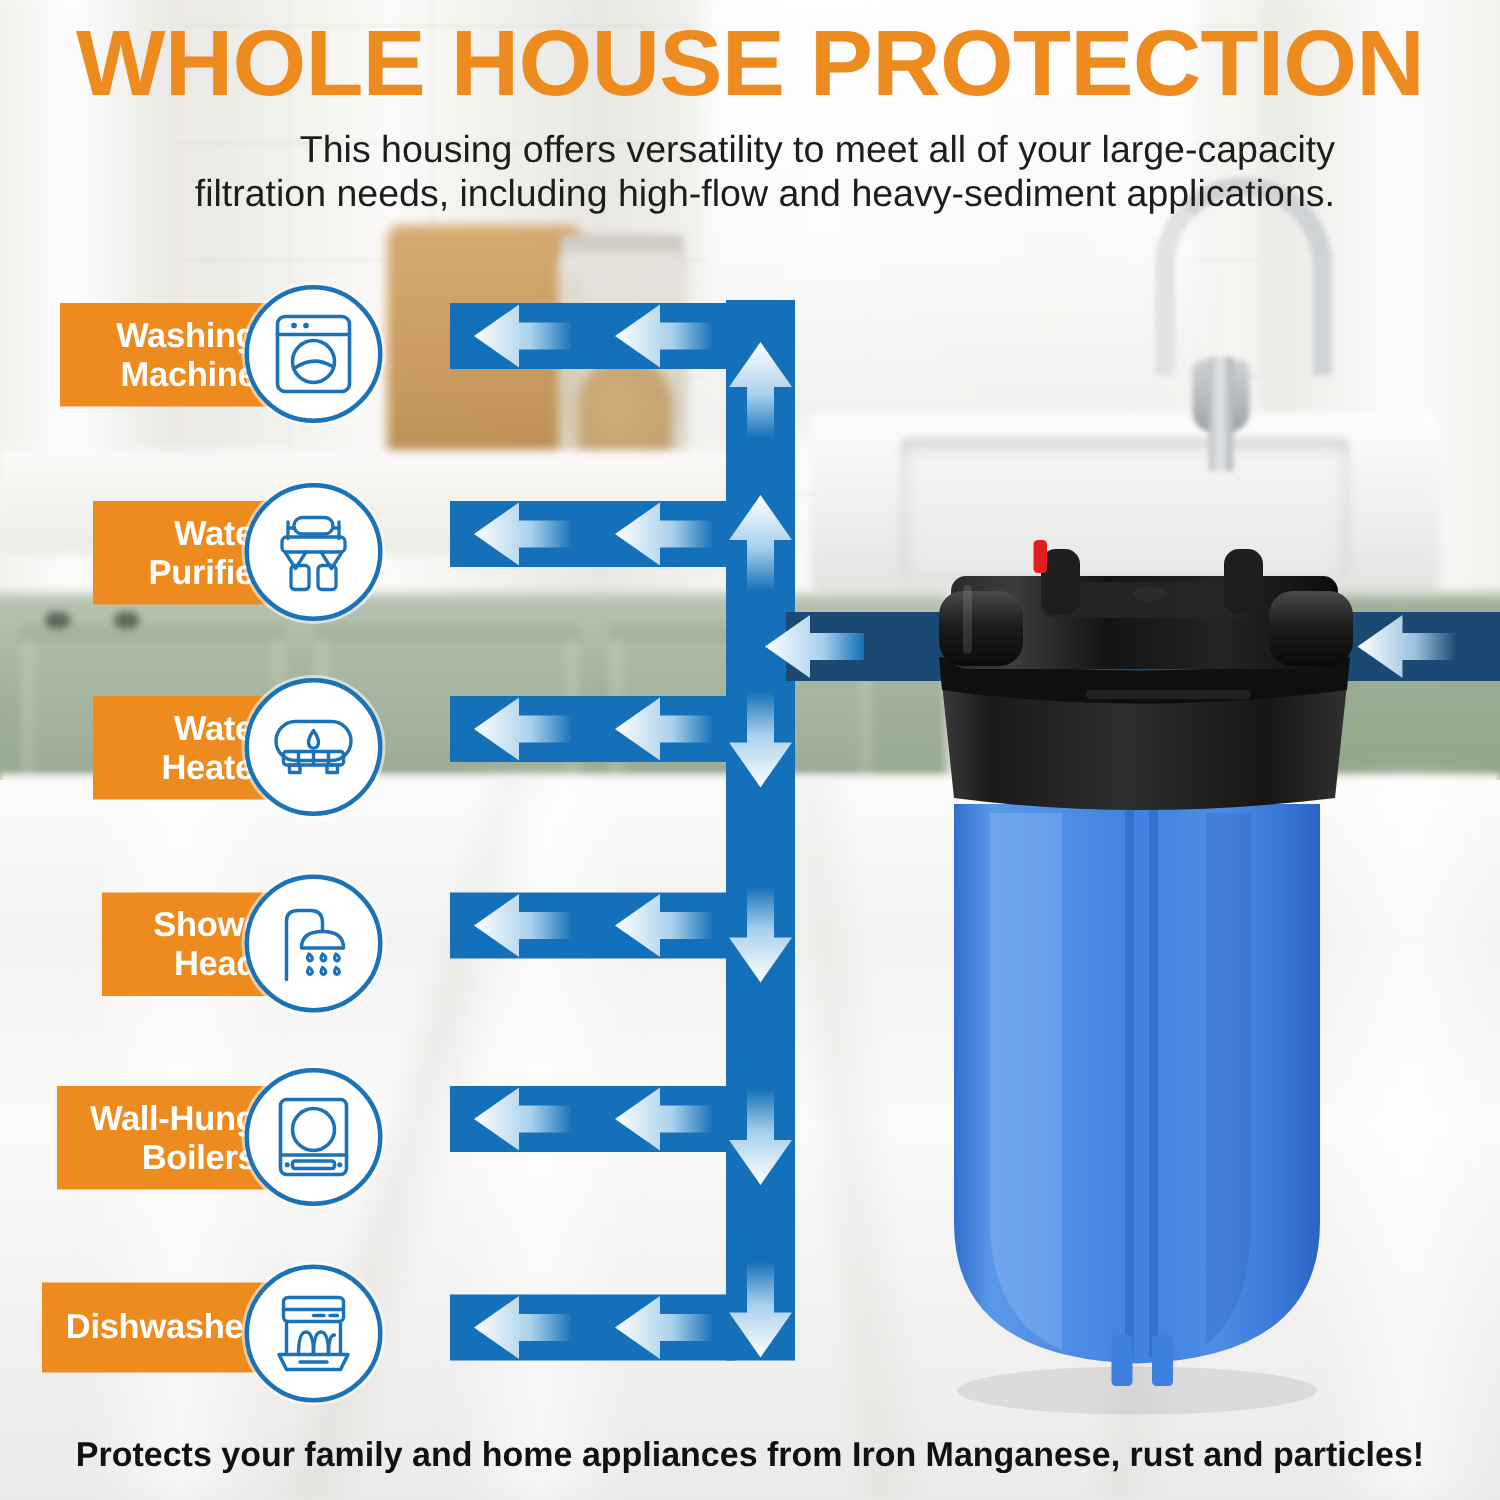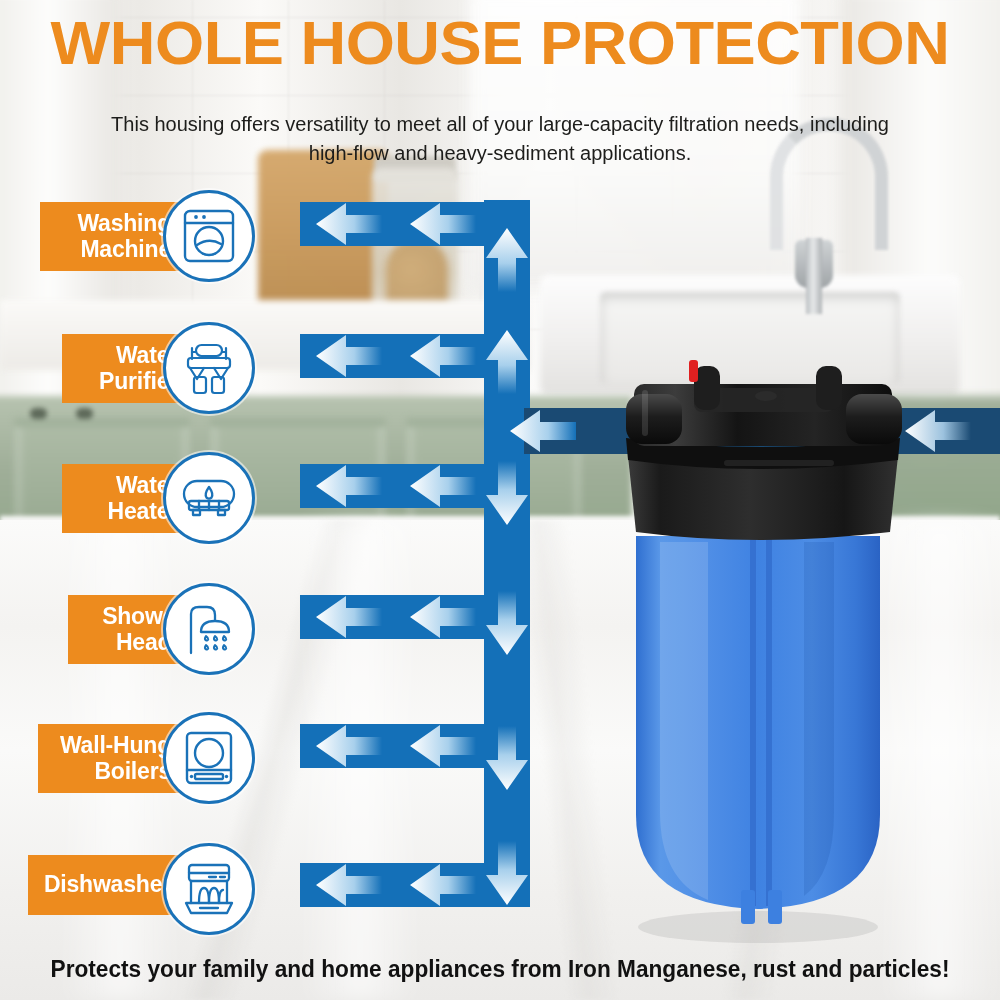--- a/index.html
+++ b/index.html
@@ -149,22 +149,22 @@
     position:absolute; left:0; top:12px; width:1000px; z-index:6;
     text-align:center; color:#ED8B1E;
     font-family:"Liberation Sans", sans-serif;
     font-weight:bold; font-size:62px; line-height:62px;
     letter-spacing:-0.5px;
     transform:scaleX(1.02); transform-origin:center;
     white-space:nowrap;
   }
   #subhead {
     position:absolute; left:110px; top:86px; width:780px; z-index:6;
-    text-align:center; color:#1d1d1b;
-    font-size:20px; line-height:29px; font-weight:400;margin-top:24px;
+    text-align:right; color:#1d1d1b;
+    font-size:25px; line-height:29px; font-weight:400;
   }
   #footline {
     position:absolute; left:0; top:955px; width:1000px; z-index:9;
     text-align:center; color:#111; font-weight:bold;
     font-size:23px; line-height:28px; white-space:nowrap;
     transform:scaleX(.985); transform-origin:center;
   }
 
   
   #pipes { position:absolute; inset:0; z-index:3; }

